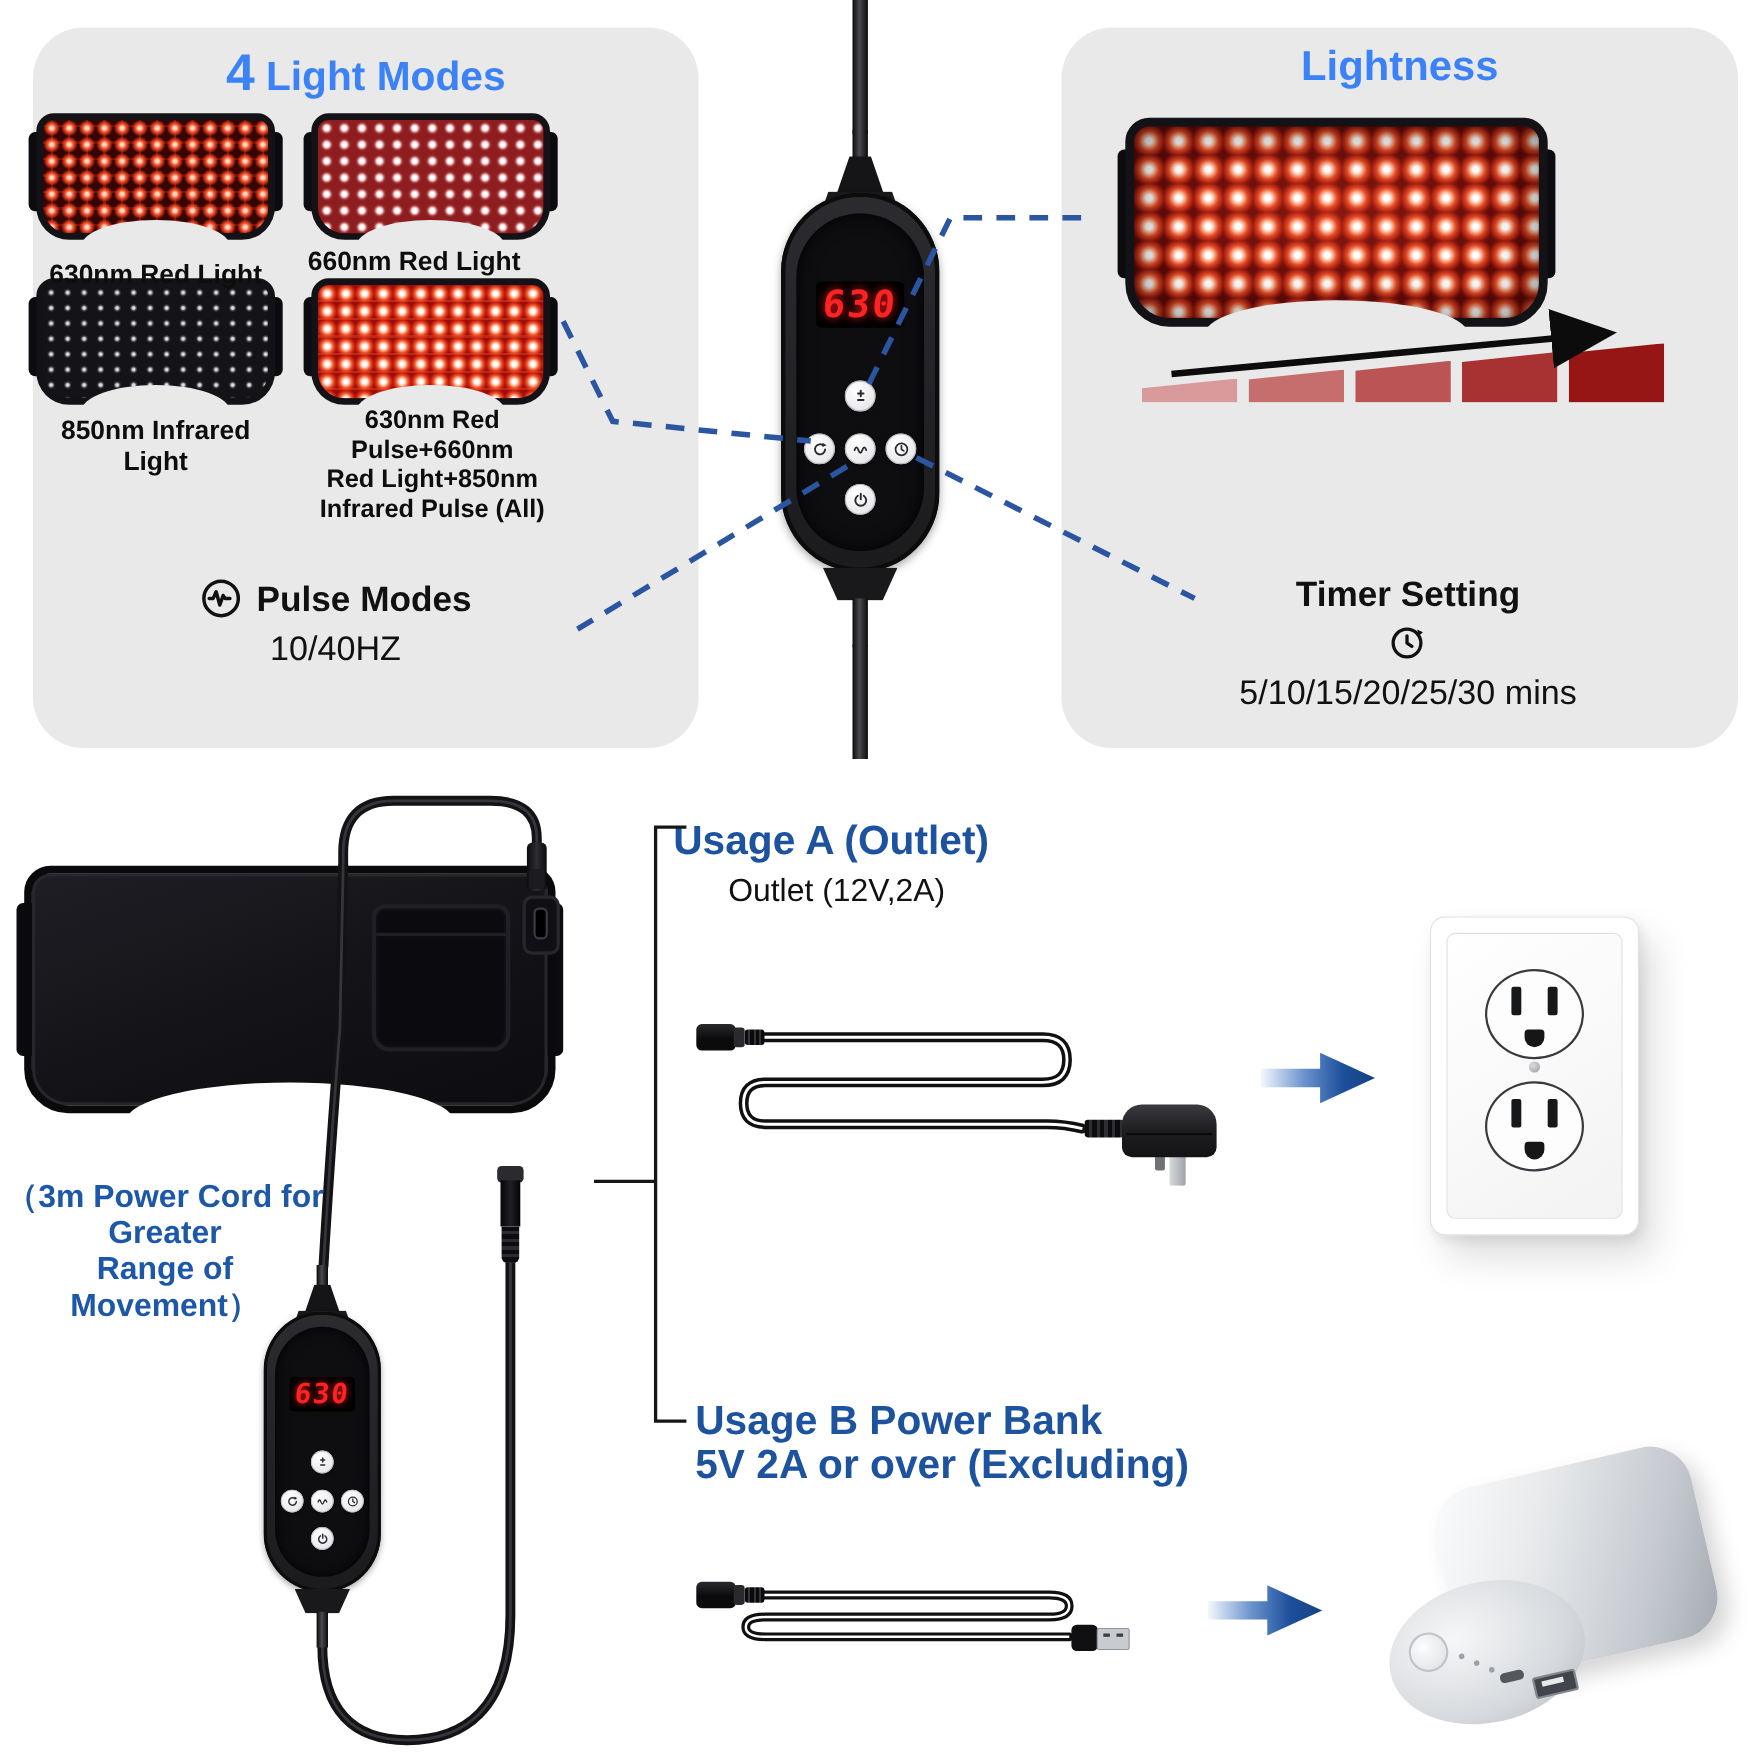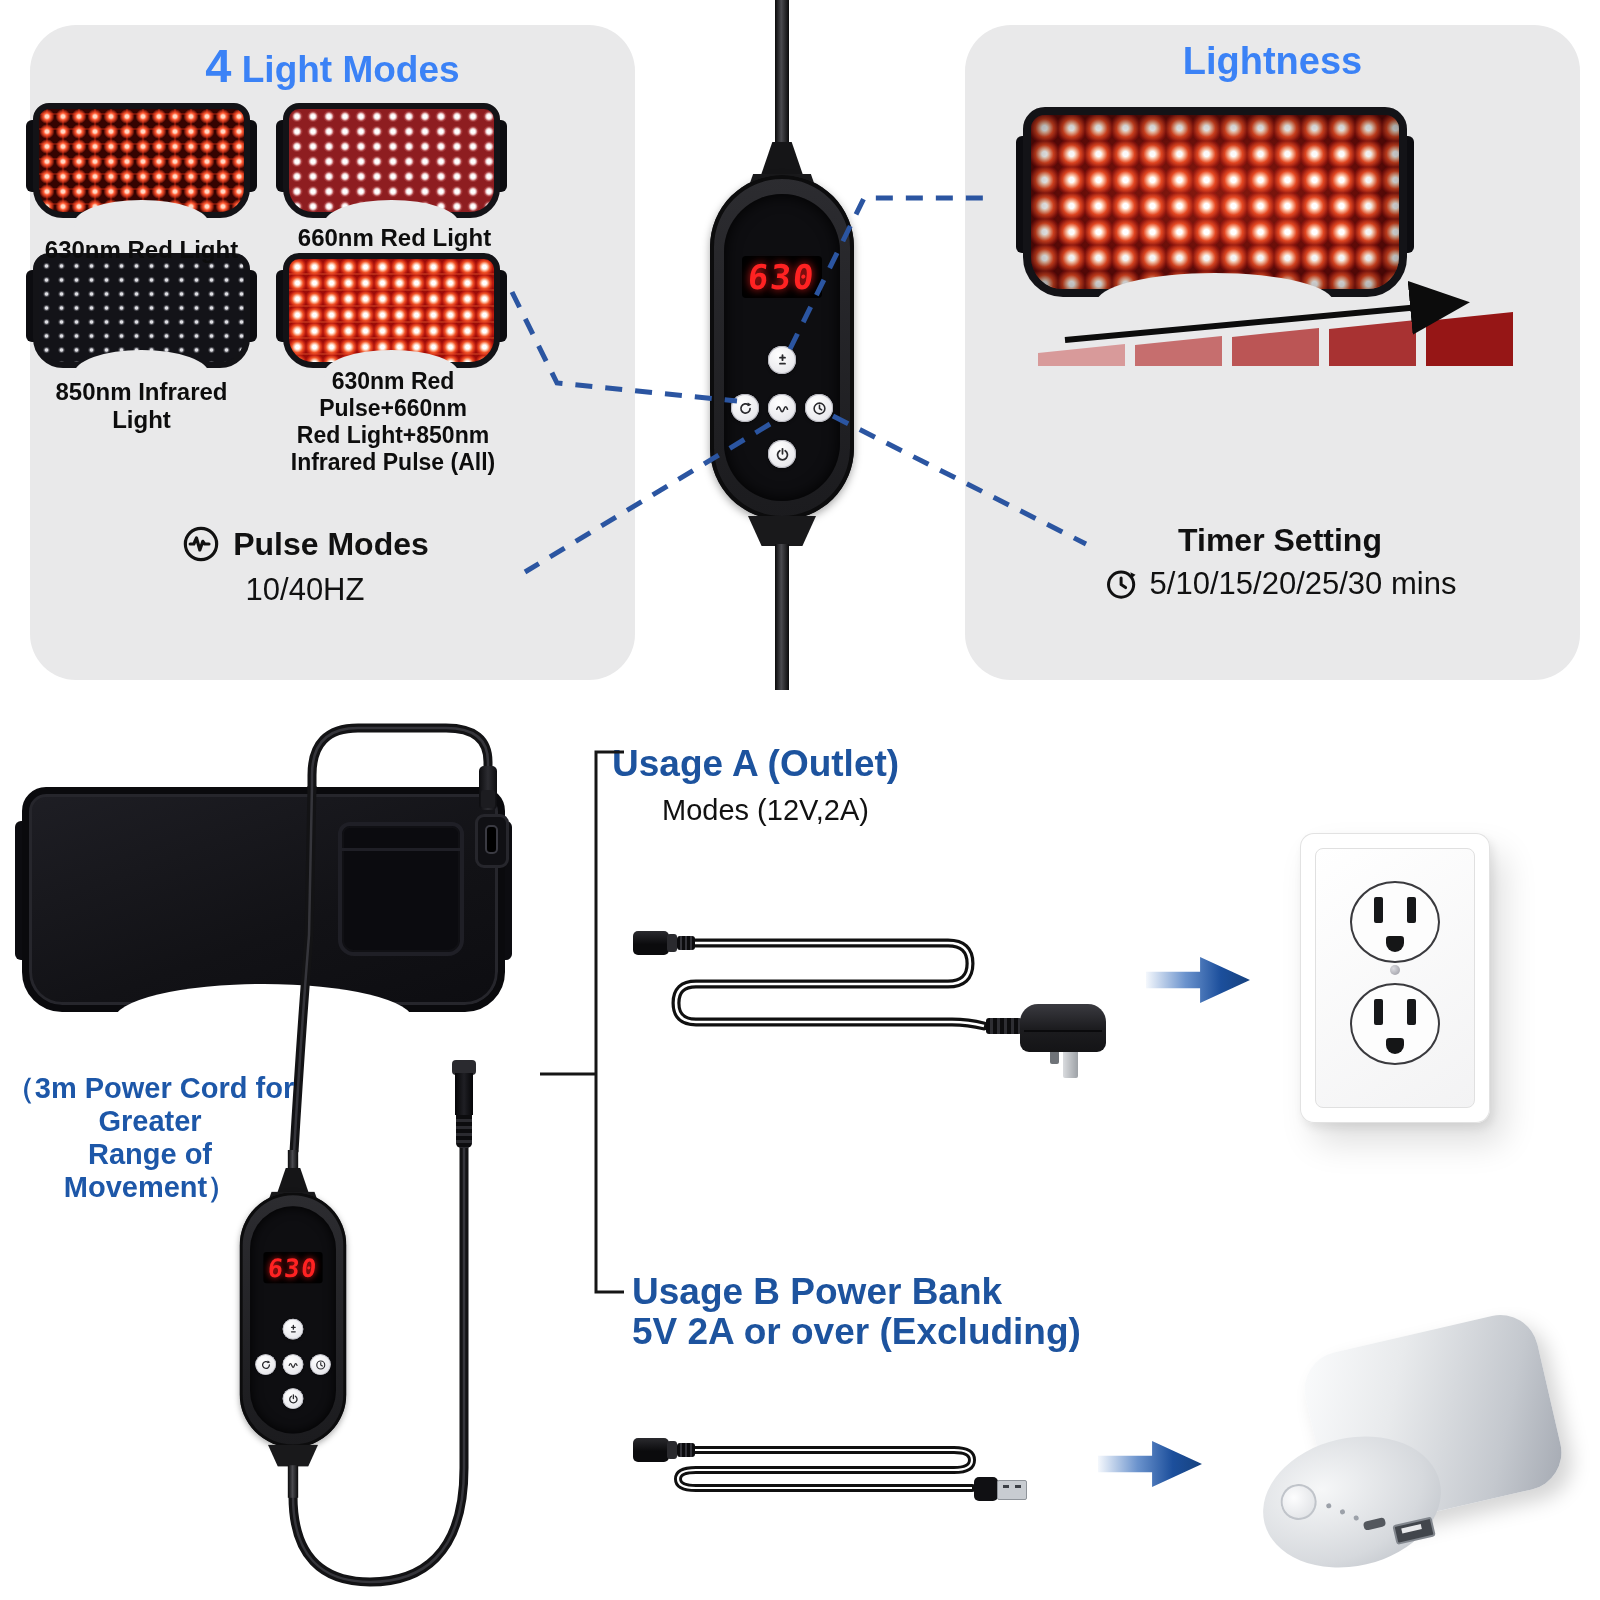--- a/index.html
+++ b/index.html
@@ -65,21 +65,21 @@
   .lv-bar{position:absolute;bottom:0;width:87px;clip-path:polygon(0 9px,100% 0,100% 100%,0 100%);}
   .lv-bar.b1{left:0;height:22px;background:#d89a9a;}
   .lv-bar.b2{left:97px;height:30px;background:#c66e6e;}
   .lv-bar.b3{left:194px;height:38px;background:#bb5555;}
   .lv-bar.b4{left:291px;height:46px;background:#a83232;}
   .lv-bar.b5{left:388px;height:54px;background:#961616;}
 
   #bright-row{left:1020px;top:374px;width:520px;display:flex;align-items:center;justify-content:center;gap:10px;z-index:7;}
   #bright-row .txt{font-size:33px;font-weight:500;}
   #timer-title{left:1020px;top:522px;width:520px;text-align:center;font-size:32px;font-weight:bold;z-index:7;}
-  #timer-row{left:1020px;top:566px;width:520px;display:flex;align-items:center;justify-content:center;gap:10px;z-index:7;}
+  #timer-row{left:1020px;top:566px;width:520px;display:flex;align-items:center;justify-content:center;gap:10px;z-index:7;flex-direction:column;}
   #timer-row .txt{font-size:31px;}
 
   
   .controller{position:absolute;width:200px;height:470px;z-index:6;}
   .ct-cable{position:absolute;left:93px;top:0;width:14px;height:28px;background:linear-gradient(90deg,#0a0a0b,#4a4a4f 45%,#0a0a0b);}
   .ct-strain{position:absolute;left:78px;top:24px;width:44px;height:36px;background:#151517;clip-path:polygon(28% 0,72% 0,100% 100%,0 100%);}
   .ct-shoulder{position:absolute;left:62px;top:56px;width:76px;height:26px;background:#1a1a1c;clip-path:polygon(12% 0,88% 0,100% 100%,0 100%);}
   .ct-body{position:absolute;left:28px;top:57px;width:144px;height:345px;border-radius:72px;
            background:linear-gradient(180deg,#2c2c30,#1b1b1e);
            box-shadow:inset 0 0 0 4px #0c0c0d,0 3px 8px rgba(0,0,0,.35);}
@@ -221,21 +221,21 @@
       <div class="pad-notch"></div>
   </div>
   <div class="pad vall" style="left:283px;top:253px;width:217px;height:115px">
     <i class="tab tl"></i>
       <i class="tab tr"></i>
     <div class="pad-face"></div>
       <div class="pad-notch"></div>
   </div>
 
   <div class="mode-label" style="left:33px;top:236px;width:217px">630nm Red Light</div>
-  <div class="mode-label" style="left:286px;top:224px;width:217px">660nm Red Light</div>
+  <div class="mode-label" style="left:268px;top:224px;width:217px">660nm Red Light</div>
   <div class="mode-label" style="left:23px;top:378px;width:237px">850nm Infrared Light</div>
   <div class="mode-label two" style="left:258px;top:368px;width:270px">
     <div>630nm Red Pulse+660nm</div>
     <div>Red Light+850nm Infrared Pulse (All)</div>
   </div>
 
   <div class="abs" id="pulse-row">
     <svg viewBox="0 0 24 24" width="40" height="40">
       <circle cx="12" cy="12" r="9.4" fill="none" stroke="#111" stroke-width="1.9"></circle>
       <path d="M5.5,12 h2.2 l1.6,-3.6 l2,7.2 l1.8,-5.2 l1.1,1.6 h2.6" fill="none" stroke="#111" stroke-width="1.9" stroke-linejoin="round" stroke-linecap="round"></path>
@@ -408,21 +408,21 @@
     <div class="ct-nub"></div>
     <div class="ct-cable2"></div>
   </div>
 
   <div id="cord-note">
     <div>（3m Power Cord for Greater</div>
     <div>Range of Movement）</div>
   </div>
 
   <div class="blue-title" id="usagea-title">Usage A (Outlet)</div>
-  <div id="usagea-sub">Modes (12V,2A)</div>
+  <div id="usagea-sub">Outlet (12V,2A)</div>
   <div class="dcconn" style="left:633px;top:931px;width:64px;height:26px">
     <div class="dc-barrel"></div>
     <div class="dc-collar"></div>
     <div class="dc-ribs"></div>
   </div>
   <div class="abs" id="adapter-ribs"></div>
   <div class="abs" id="adapter"></div>
   <div class="abs" id="prong2"></div>
   <div class="abs prong" id="prong1"></div>
   <div class="flow-arrow" id="arrow-a"></div>

